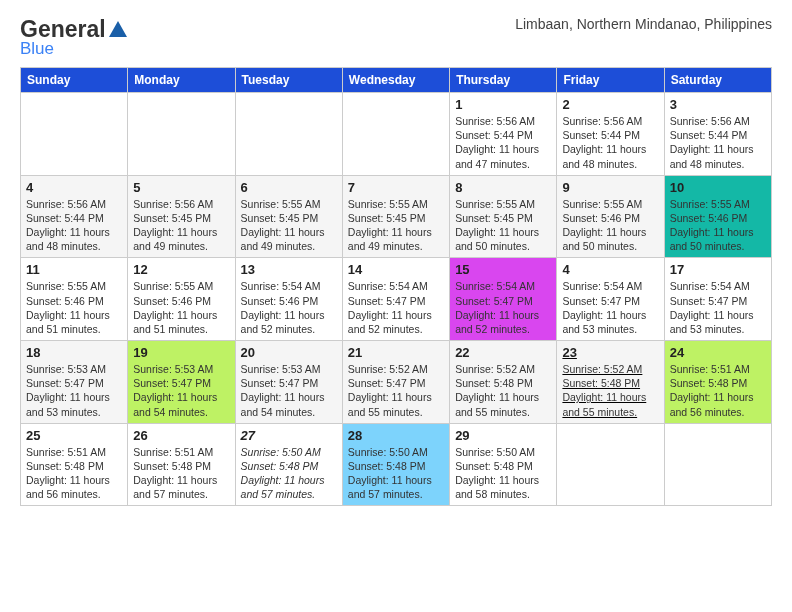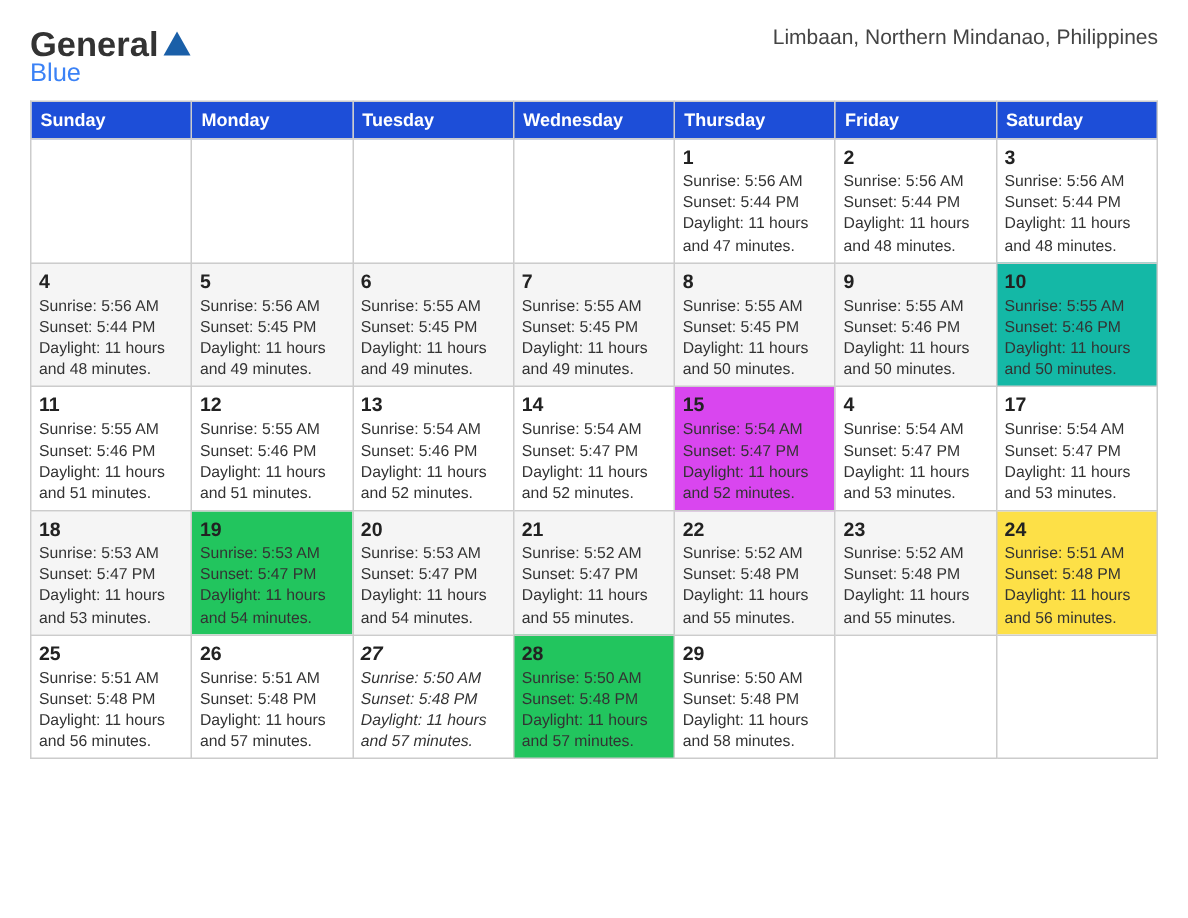--- a/index.html
+++ b/index.html
@@ -156,59 +156,59 @@
         <td style="background: rgb(255, 255, 255);">
           <span class="day-number">17</span>
           <div class="day-info">Sunrise: 5:54 AM<br>Sunset: 5:47 PM<br>Daylight: 11 hours and 53 minutes.</div>
         </td>
       </tr>
       <tr>
         <td style="background: rgb(245, 245, 245);">
           <span class="day-number">18</span>
           <div class="day-info">Sunrise: 5:53 AM<br>Sunset: 5:47 PM<br>Daylight: 11 hours and 53 minutes.</div>
         </td>
-        <td style="background: #22c55e;">
+        <td style="background: #bef264;">
           <span class="day-number">19</span>
           <div class="day-info">Sunrise: 5:53 AM<br>Sunset: 5:47 PM<br>Daylight: 11 hours and 54 minutes.</div>
         </td>
         <td style="background: rgb(245, 245, 245);">
           <span class="day-number">20</span>
           <div class="day-info">Sunrise: 5:53 AM<br>Sunset: 5:47 PM<br>Daylight: 11 hours and 54 minutes.</div>
         </td>
         <td style="background: rgb(245, 245, 245);">
           <span class="day-number">21</span>
           <div class="day-info">Sunrise: 5:52 AM<br>Sunset: 5:47 PM<br>Daylight: 11 hours and 55 minutes.</div>
         </td>
         <td style="background: rgb(245, 245, 245);">
           <span class="day-number">22</span>
           <div class="day-info">Sunrise: 5:52 AM<br>Sunset: 5:48 PM<br>Daylight: 11 hours and 55 minutes.</div>
         </td>
-        <td style="background: rgb(245, 245, 245);">
+        <td style="background: rgb(245, 245, 245); text-decoration: underline;">
           <span class="day-number">23</span>
           <div class="day-info">Sunrise: 5:52 AM<br>Sunset: 5:48 PM<br>Daylight: 11 hours and 55 minutes.</div>
         </td>
-        <td style="background: #fde047;">
+        <td style="background: #bef264;">
           <span class="day-number">24</span>
           <div class="day-info">Sunrise: 5:51 AM<br>Sunset: 5:48 PM<br>Daylight: 11 hours and 56 minutes.</div>
         </td>
       </tr>
       <tr>
         <td style="background: rgb(255, 255, 255);">
           <span class="day-number">25</span>
           <div class="day-info">Sunrise: 5:51 AM<br>Sunset: 5:48 PM<br>Daylight: 11 hours and 56 minutes.</div>
         </td>
         <td style="background: rgb(255, 255, 255);">
           <span class="day-number">26</span>
           <div class="day-info">Sunrise: 5:51 AM<br>Sunset: 5:48 PM<br>Daylight: 11 hours and 57 minutes.</div>
         </td>
         <td style="background: rgb(255, 255, 255); font-style: italic;">
           <span class="day-number">27</span>
           <div class="day-info">Sunrise: 5:50 AM<br>Sunset: 5:48 PM<br>Daylight: 11 hours and 57 minutes.</div>
         </td>
-        <td style="background: #22c55e;">
+        <td style="background: #7dd3fc;">
           <span class="day-number">28</span>
           <div class="day-info">Sunrise: 5:50 AM<br>Sunset: 5:48 PM<br>Daylight: 11 hours and 57 minutes.</div>
         </td>
         <td style="background: rgb(255, 255, 255);">
           <span class="day-number">29</span>
           <div class="day-info">Sunrise: 5:50 AM<br>Sunset: 5:48 PM<br>Daylight: 11 hours and 58 minutes.</div>
         </td>
         <td class="empty-cell" style="background: rgb(255, 255, 255);"></td>
         <td class="empty-cell" style="background: rgb(255, 255, 255);"></td>
       </tr>

